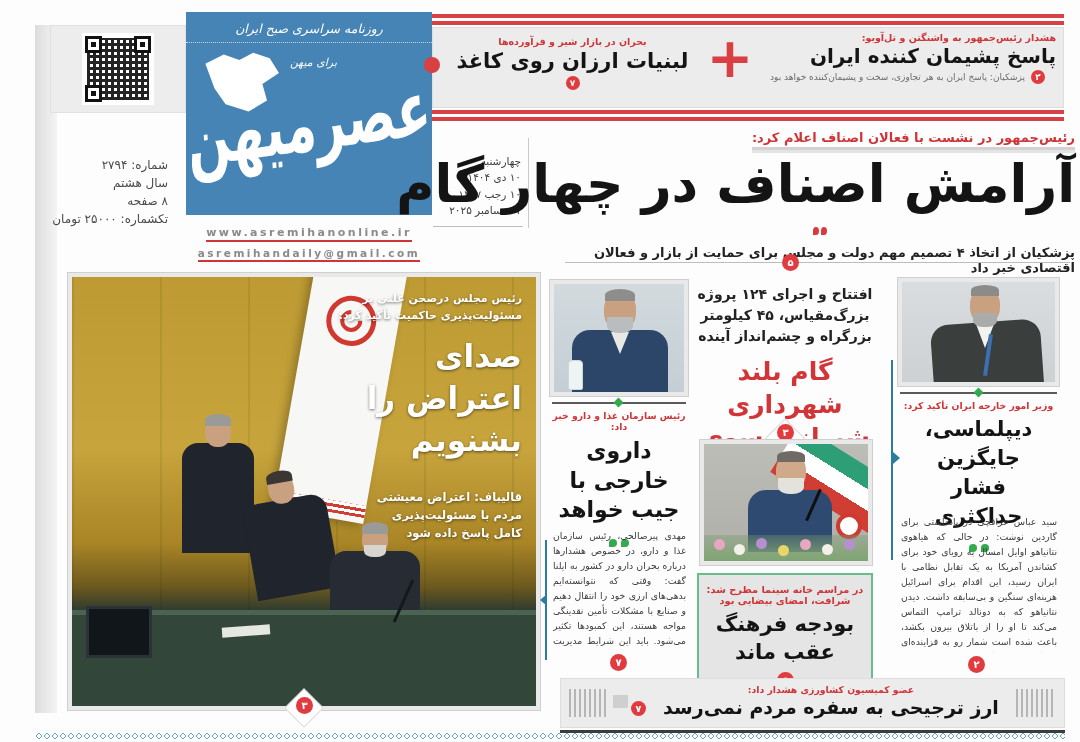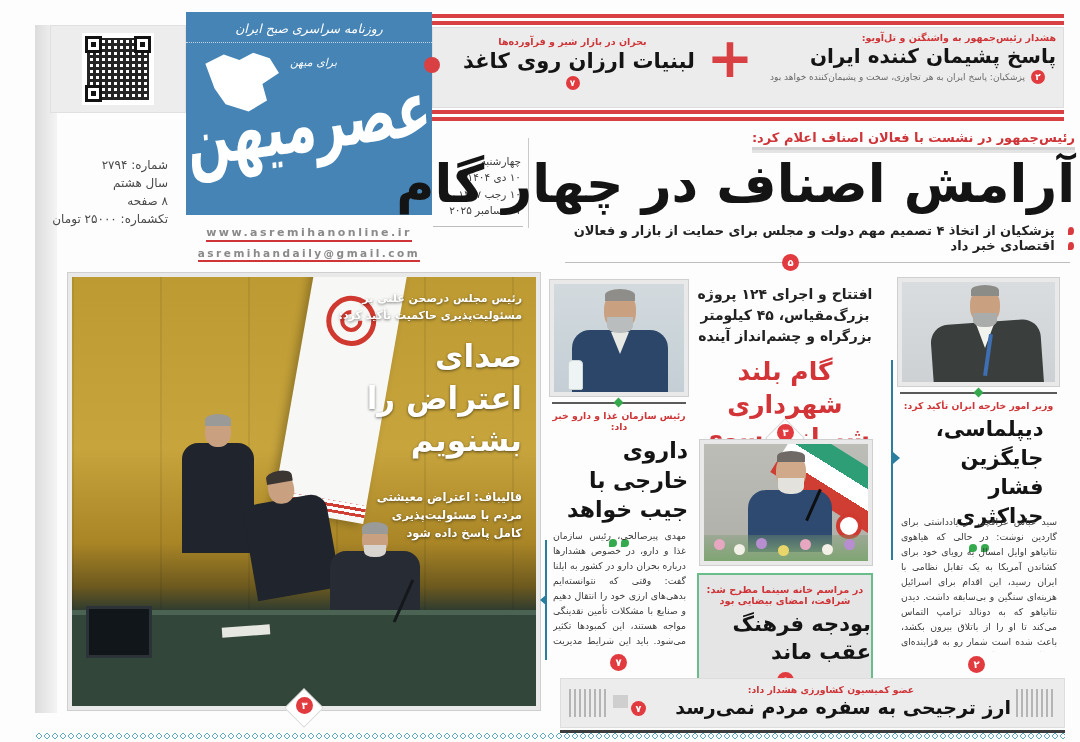--- a/index.html
+++ b/index.html
@@ -42,21 +42,21 @@
   
   .qr{width:72px;height:72px;background:#fff;position:relative;}
   .qr-noise{position:absolute;inset:5px;opacity:.92;
     background-image:repeating-linear-gradient(0deg,#121212 0 3px,transparent 3px 6px),
                      repeating-linear-gradient(90deg,#121212 0 3px,#fff 3px 6px);}
   .finder{position:absolute;width:17px;height:17px;border:3px solid #121212;background:#fff;}
   .finder::after{content:"";position:absolute;inset:3px;background:#121212;}
 
   .kicker-red{color:#cf3538;font-weight:bold;}
   .kicker-dark{color:#222;font-weight:bold;}
-  .headline-black{color:#141414;font-weight:bold;text-align:right;}
+  .headline-black{color:#141414;font-weight:bold;}
   .headline-red{color:#d23438;font-weight:bold;}
   .body-text{font-size:9.3px;color:#3b3b3b;line-height:1.62;}
 
   .lead-kicker{font-size:13px;box-shadow:0 3px 0 #d2d2d2, 0 6px 0 #e4e4e4;padding-bottom:2px;}
 
   
   #scene-parliament{position:relative;width:100%;height:100%;overflow:hidden;
     background:linear-gradient(180deg,#bd9a32 0%,#c7a43c 40%,#a98526 62%,#6e5a1e 72%,#2c3a30 78%,#1d2822 100%);}
   #scene-parliament .panels{position:absolute;inset:0;
     background:repeating-linear-gradient(90deg,rgba(0,0,0,.07) 0 2px,transparent 2px 88px);}
@@ -159,21 +159,21 @@
     <div>۱۰ دی ۱۴۰۴</div>
     <div>۱۰ رجب ۱۴۴۷</div>
     <div>۳۱ دسامبر ۲۰۲۵</div>
   </div>
   <div class="abs hline" style="left:433px;top:226px;width:90px;"></div>
   <div class="abs vline" style="left:528px;top:138px;height:90px;"></div>
 
   <div class="abs rgt" style="left:565px;top:127px;width:510px;">
     <span class="kicker-red lead-kicker">رئیس‌جمهور در نشست با فعالان اصناف اعلام کرد:</span>
     <div class="headline-black nowrap" style="font-size:52px;margin-top:8px;letter-spacing:-1px;">آرامش اصناف در چهار گام</div>
-    <div style="margin-top:9px;font-size:13px;font-weight:bold;color:#222;display:flex;justify-content:flex-start;gap:7px;">
+    <div style="margin-top:9px;font-size:13px;font-weight:bold;color:#222;display:flex;justify-content:flex-start;gap:7px;align-items:center;flex-direction:column;">
       <span class="red-quote"><span></span><span></span></span>
       <span>پزشکیان از اتخاذ ۴ تصمیم مهم دولت و مجلس برای حمایت از بازار و فعالان اقتصادی خبر داد</span>
     </div>
   </div>
   <div class="abs hline" style="left:565px;top:262px;width:505px;"></div>
   <div class="abs circle-num" style="left:782px;top:254px;">۵</div>
 
   <div class="abs photo-frame" style="left:68px;top:273px;width:472px;height:437px;">
     <div id="scene-parliament">
       <div class="panels"></div>

